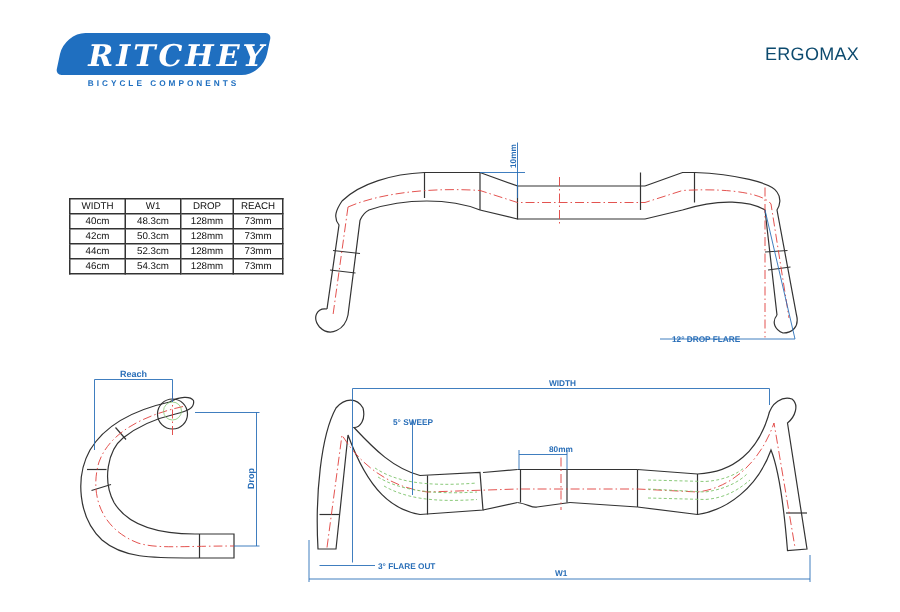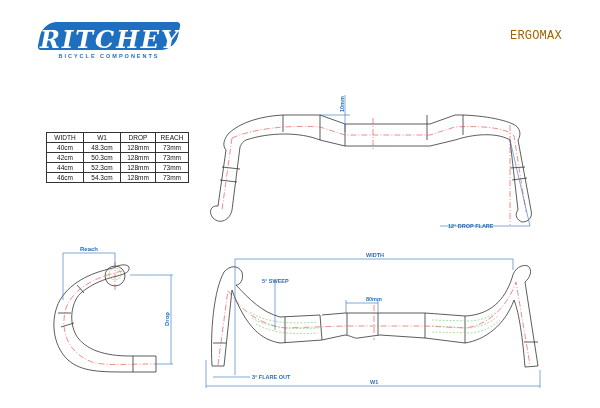--- a/index.html
+++ b/index.html
@@ -1,21 +1,21 @@
 <!DOCTYPE html>
 <html><head>
 <meta charset="utf-8">
 <style>
   html, body { margin: 0; padding: 0; background: #ffffff; }
   body { width: 600px; height: 408px; position: relative; overflow: hidden; font-family: "Liberation Sans", sans-serif; }
   .logo { position: absolute; left: 40px; top: 22px; width: 138px; height: 40px; }
   .logo-badge { position: absolute; left: 0; top: 0; width: 138px; height: 28px; background: #1f6fc0; border-radius: 14px 4px 14px 4px; transform: skewX(-12deg); }
-  .logo-text { position: absolute; left: 0; top: 3px; width: 138px; text-align: center; color: #fff; font-family: "DejaVu Serif", serif; font-style: italic; font-weight: bold; font-size: 24px; letter-spacing: 2px; }
+  .logo-text { position: absolute; left: 0; top: 3px; width: 138px; text-align: right; color: #fff; font-family: "DejaVu Serif", serif; font-style: italic; font-weight: bold; font-size: 20px; letter-spacing: 2px; }
   .logo-sub { position: absolute; left: 0; top: 31px; width: 138px; text-align: center; color: #1f6fc0; font-size: 5.5px; font-weight: bold; letter-spacing: 2px; }
-  .title { position: absolute; left: 510px; top: 29px; color: #a16207; font-size: 12px; letter-spacing: 0.2px; font-family: Liberation Mono, monospace; }
+  .title { position: absolute; left: 510px; top: 29px; color: #0c4a6e; font-size: 12px; letter-spacing: 0.2px; }
   table.spec { position: absolute; left: 46px; top: 132px; border-collapse: collapse; font-size: 6.5px; color: #111; }
   table.spec td, table.spec th { border: 0.8px solid #333; padding: 0 4px; height: 9px; text-align: center; font-weight: normal; }
   table.spec th:nth-child(1), table.spec td:nth-child(1) { width: 28px; }
   table.spec th:nth-child(2), table.spec td:nth-child(2) { width: 28px; }
   table.spec th:nth-child(3), table.spec td:nth-child(3) { width: 26px; }
   table.spec th:nth-child(4), table.spec td:nth-child(4) { width: 24px; }
   svg.draw { position: absolute; left: 0; top: 0; }
   .lbl { font-family: "Liberation Sans", sans-serif; font-weight: bold; fill: #2a6fb8; }
 </style>
 </head>

